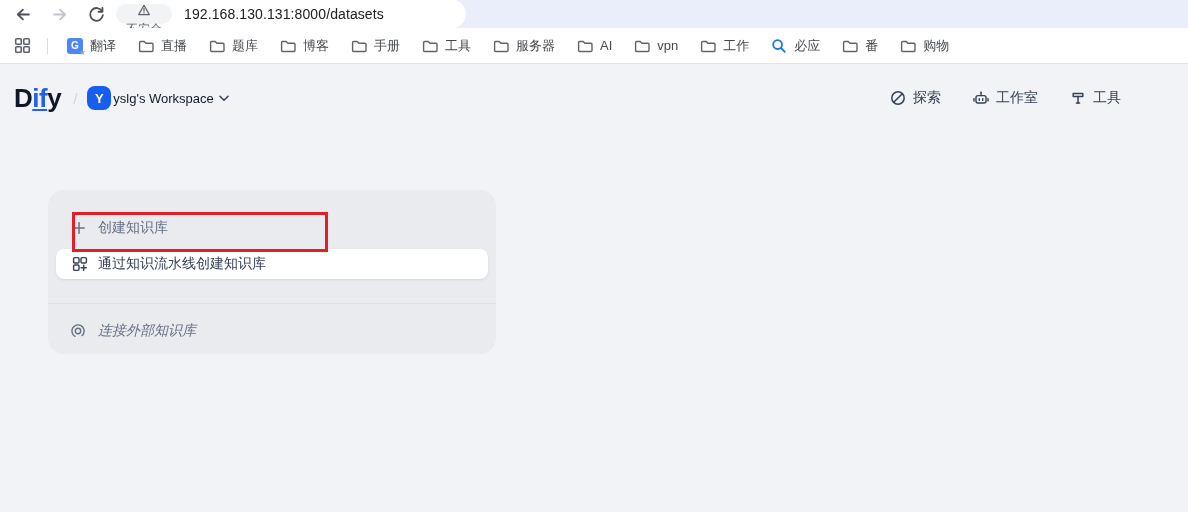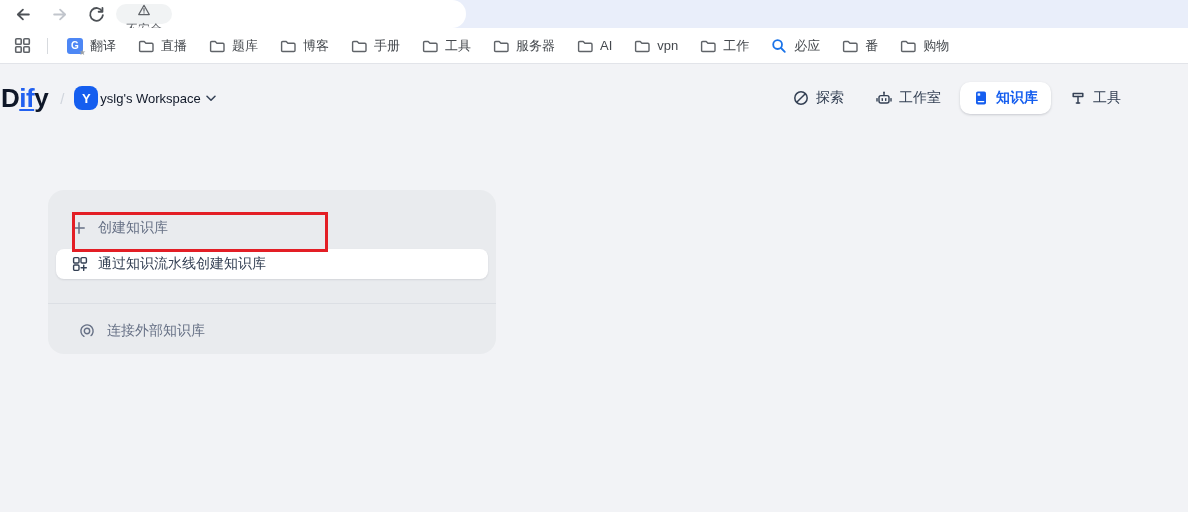--- a/index.html
+++ b/index.html
@@ -24,39 +24,39 @@
 
   
   .bookmarks { position:absolute; top:28px; left:0; width:1188px; height:36px; background:#fff; border-bottom:1px solid #e2e4e9; display:flex; align-items:center; padding-left:12px; }
   .bm-divider { width:1px; height:16px; background:#d7dade; margin:0 8px 0 14px; }
   .bm-item { display:flex; align-items:center; gap:7px; padding:0 11px; height:26px; border-radius:13px; color:#44484d; font-size:13px; white-space:nowrap; }
   .apps-grid { display:flex; align-items:center; padding:0 2px; }
   .tr-icon { position:relative; width:16px; height:16px; background:#4d87f5; border-radius:3px; color:#fff; font-size:10px; font-weight:bold; display:flex; align-items:center; justify-content:center; }
   .tr-icon .star { position:absolute; right:-3px; bottom:-3px; color:#9aa0a6; font-size:8px; }
 
   
-  .app-header { position:absolute; top:78px; left:1px; right:14px; height:40px; display:flex; align-items:center; justify-content:space-between; }
+  .app-header { position:absolute; top:78px; left:14px; right:14px; height:40px; display:flex; align-items:center; justify-content:space-between; }
   .hdr-left { display:flex; align-items:center; }
   .logo { font-size:26px; font-weight:800; color:#0f1728; letter-spacing:-0.5px; }
   .logo .blue { color:#2160f0; text-decoration:underline; text-decoration-thickness:2px; text-underline-offset:2px; }
   .slash { color:#d0d5dd; font-size:15px; margin:0 10px 0 12px; }
   .avatar { width:24px; height:24px; border-radius:8px; background:#155eef; color:#fff; font-size:13px; font-weight:bold; display:flex; align-items:center; justify-content:center; }
   .ws-name { margin-left:2px; font-size:13px; font-weight:500; color:#101828; }
   .ws-chevron { margin-left:5px; display:flex; }
   .hdr-nav { display:flex; align-items:center; gap:6px; padding-right:40px; }
   .nav-item { display:flex; align-items:center; gap:7px; padding:7px 13px; border-radius:10px; font-size:14px; font-weight:500; color:#344054; }
   .nav-item.active { background:#fff; color:#155eef; font-weight:600; box-shadow:0 1px 3px rgba(16,24,40,.12), 0 1px 2px rgba(16,24,40,.06); }
 
   
   .create-card { position:absolute; left:48px; top:190px; width:448px; height:164px; background:#e9ebee; border-radius:16px; }
   .card-row { position:absolute; display:flex; align-items:center; gap:12px; font-size:14px; }
   .row-create { left:24px; top:18px; height:40px; color:#667085; }
   .row-pipeline { left:8px; top:59px; width:432px; height:30px; background:#fff; border-radius:8px; box-shadow:0 1px 2px rgba(16,24,40,.10); padding-left:16px; gap:10px; color:#344054; font-weight:500;align-items:center; }
   .card-divider { position:absolute; left:0; top:113px; width:100%; height:1px; background:#dcdfe4; }
-  .row-external { left:31px; top:126px; height:30px; color:#667085; }
+  .row-external { left:22px; top:126px; height:30px; color:#667085;font-style:italic; }
   .annotation-box { position:absolute; left:24px; top:22px; width:256px; height:40px; border:3px solid #e31e25; z-index:5; pointer-events:none; }
 
   .icon { display:flex; align-items:center; justify-content:center; }
 </style>
 </head>
 <body>
 
 <div class="screen">
 
   <div class="toolbar">
@@ -83,20 +83,21 @@
       <span class="sec-chip">
         <span class="icon">
           <svg width="12" height="12" viewBox="0 0 12 12">
               <path d="M6 1.3 L11.3 10.6 H0.7 Z" fill="none" stroke="#5f6368" stroke-width="1.2" stroke-linejoin="round"></path>
               <path d="M6 4.6 V7.2" stroke="#5f6368" stroke-width="1.2" stroke-linecap="round"></path>
               <circle cx="6" cy="8.9" r="0.7" fill="#5f6368"></circle>
             </svg>
         </span>
         <span>不安全</span>
       </span>
+      <span class="url-text">192.168.130.131:8000/datasets</span>
     </div>
   </div>
 
   <div class="bookmarks">
     <span class="apps-grid icon">
       <svg width="17" height="17" viewBox="0 0 16 16">
           <g fill="none" stroke="#5f6368" stroke-width="1.5">
             <rect x="1.6" y="1.6" width="5.2" height="5.2" rx="1"></rect>
             <rect x="9.2" y="1.6" width="5.2" height="5.2" rx="1"></rect>
             <rect x="1.6" y="9.2" width="5.2" height="5.2" rx="1"></rect>
@@ -245,30 +246,20 @@
                 <path d="M1 8.6 V11"></path>
                 <path d="M15 8.6 V11"></path>
                 <path d="M6.3 8.6 V10.4"></path>
                 <path d="M9.7 8.6 V10.4"></path>
               </g>
               <circle cx="8" cy="2.4" r="0.9" fill="#344054"></circle>
             </svg>
         </span>
         <span>工作室</span>
       </div>
-      <div class="nav-item active">
-        <span class="icon">
-          <svg width="16" height="16" viewBox="0 0 16 16">
-              <rect x="3" y="1.5" width="10" height="13" rx="1.8" fill="#155eef"></rect>
-              <rect x="4.6" y="3.2" width="2.6" height="2.6" rx="0.5" fill="#ffffff" opacity="0.9"></rect>
-              <path d="M5.3 11.6 H10.7" stroke="#ffffff" stroke-width="1.3" stroke-linecap="round"></path>
-            </svg>
-        </span>
-        <span>知识库</span>
-      </div>
       <div class="nav-item">
         <span class="icon">
           <svg width="16" height="16" viewBox="0 0 16 16">
               <g fill="none" stroke="#344054" stroke-width="1.5" stroke-linecap="round" stroke-linejoin="round">
                 <path d="M3.2 3.4 h9.6 v3 h-9.6 z"></path>
                 <path d="M8 6.4 V13"></path>
                 <path d="M6.4 13 H9.6"></path>
               </g>
             </svg>
         </span>

